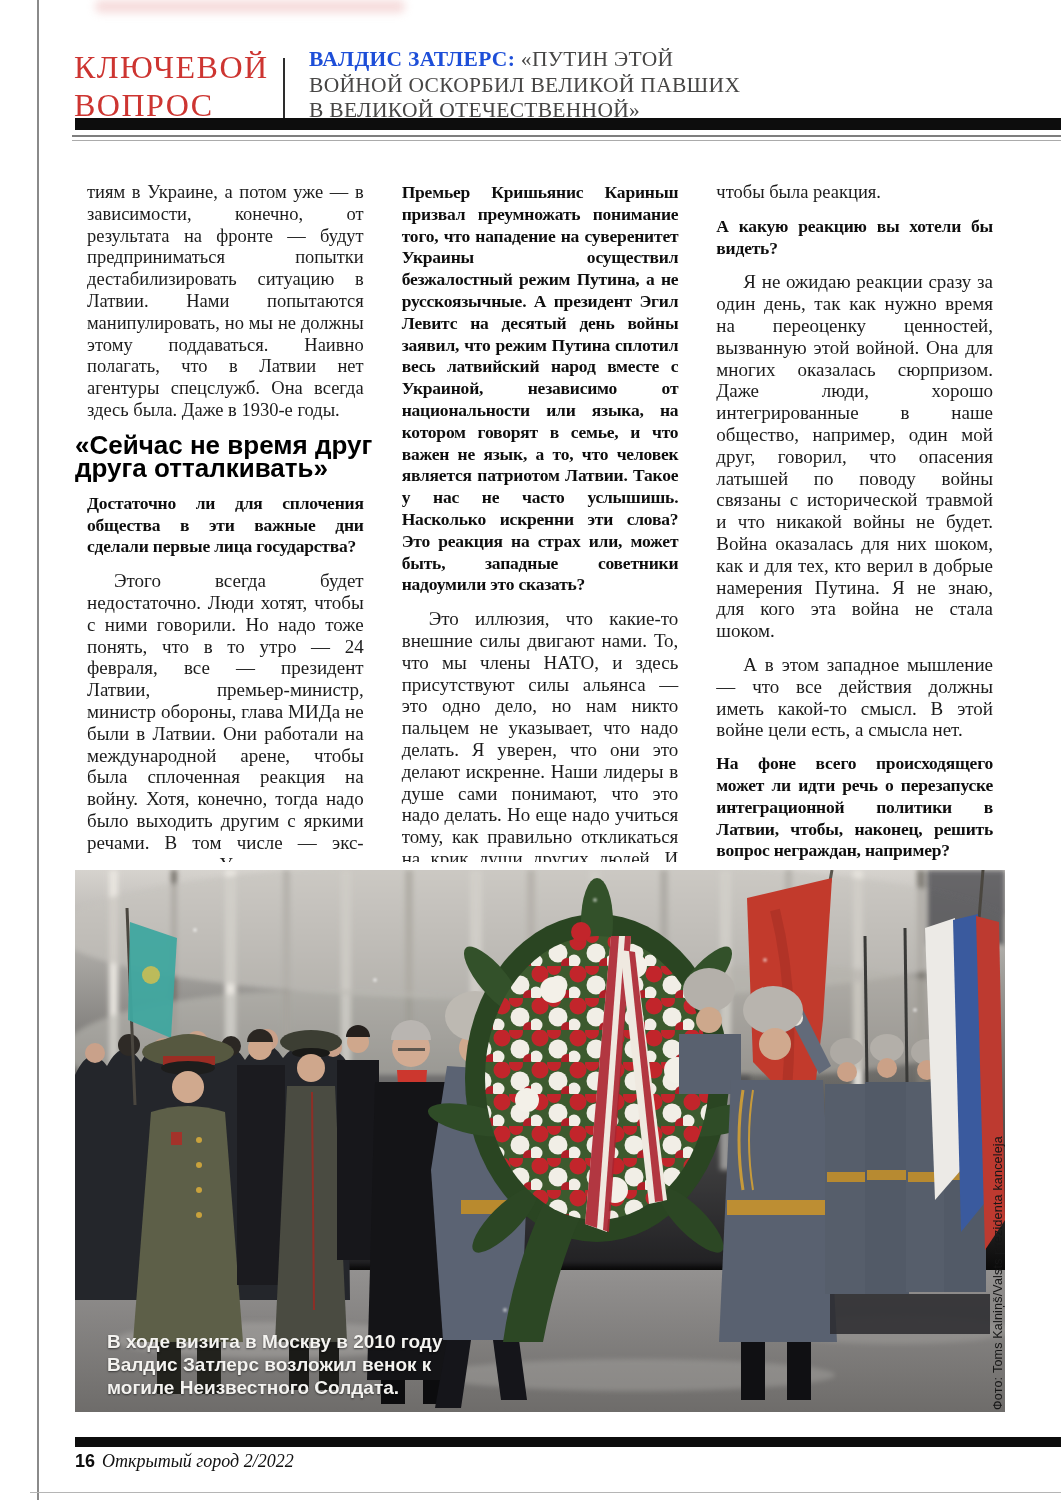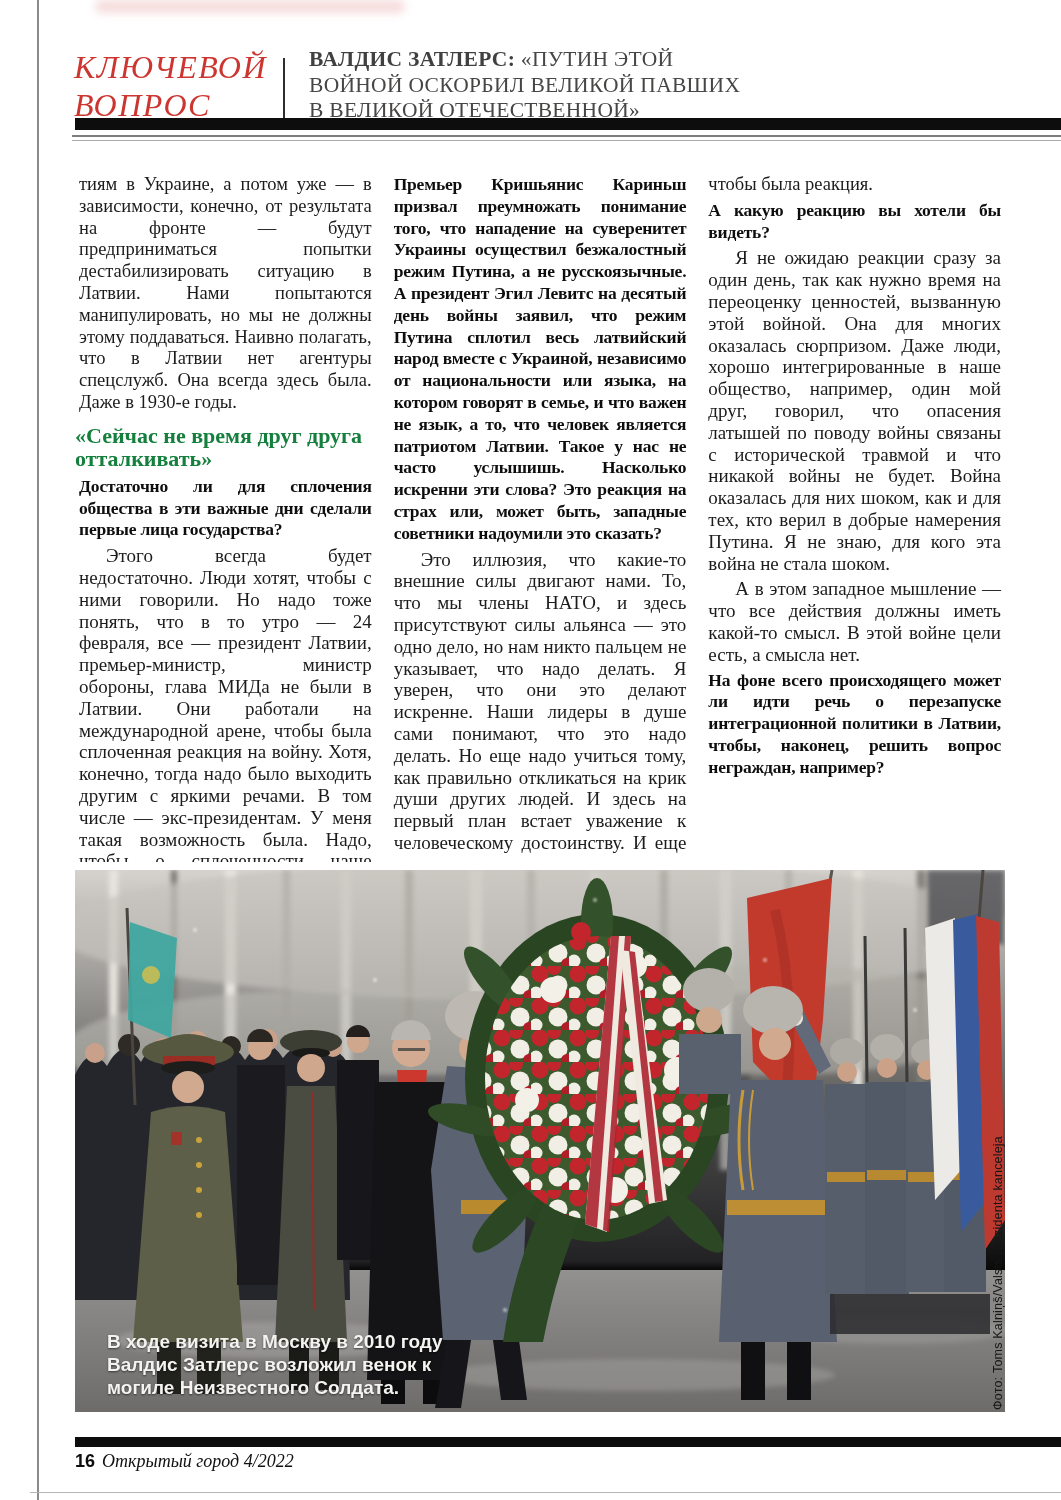--- a/index.html
+++ b/index.html
@@ -3,35 +3,35 @@
 <meta charset="utf-8">
 <style>
   html,body{margin:0;padding:0;background:#e8e8e8;}
   .page{position:relative;width:1061px;height:1500px;margin:0 auto;background:#ffffff;overflow:hidden;
         font-family:"Liberation Serif",serif;color:#1c1c1c;}
   
   .scan-line-left{position:absolute;left:37px;top:0;bottom:0;width:2px;background:#8a8a8a;}
   .scan-line-bottom{position:absolute;left:30px;right:0;top:1492px;height:1px;background:#b5b5b5;}
   .scan-smudge{position:absolute;left:95px;top:0;width:310px;height:13px;background:rgba(226,140,140,.30);filter:blur(4px);border-radius:6px;}
   
-  .kicker{position:absolute;left:74px;top:48px;font-size:32px;line-height:38px;letter-spacing:1.5px;color:#cd3531;font-style:italic;}
+  .kicker{position:absolute;left:74px;top:48px;font-size:32px;line-height:38px;letter-spacing:1.5px;color:#cd3531;}
   .hdr-divider{position:absolute;left:283px;top:58px;width:2px;height:68px;background:#2d2d2d;}
   .headline{position:absolute;left:309px;top:47px;width:440px;font-size:21.5px;line-height:25.5px;letter-spacing:.3px;color:#474645;}
-  .headline .name{font-weight:bold;color:#404040;text-align:center;}
+  .headline .name{font-weight:bold;color:#1d4ed8;text-align:center;}
   .bar-thick{position:absolute;left:75px;right:0;top:118px;height:12px;background:#0d0d0d;}
   .rule-a{position:absolute;left:72px;right:0;top:135px;height:2px;background:#7e7e7e;}
   .rule-b{position:absolute;left:72px;right:0;top:140px;height:1px;background:#ababab;}
   
   .columns{position:absolute;left:75px;top:170px;width:930px;height:692px;display:flex;gap:14px;overflow:hidden;}
   .col{flex:1;overflow:hidden;}
-  .col p{margin:4px;text-align:justify;hyphens:auto;-webkit-hyphens:auto;}
+  .col p{margin:12px;text-align:justify;hyphens:auto;-webkit-hyphens:auto;}
   .p-body{font-size:18.5px;line-height:21.8px;}
   .p-answer{font-size:19px;line-height:21.8px;text-indent:27px;}
   .p-question{font-family:Liberation Serif, serif;font-weight:bold;font-size:17.5px;line-height:21.8px;color:#0e0e0e;letter-spacing:-.2px;}
-  .p-subhead{font-family:Liberation Serif, serif;font-weight:bold;font-size:22px;line-height:23.5px;color:#15803d;margin:10px 0 5px 0 !important;text-align:left !important;}
+  .p-subhead{font-family:Liberation Sans, sans-serif;font-weight:bold;font-size:26px;line-height:23.5px;color:#000000;margin:10px 0 5px 0 !important;text-align:left !important;}
   
   .photo{position:absolute;left:75px;top:870px;width:930px;height:542px;overflow:hidden;background:#b9b6b1;}
   .photo svg{display:block;width:930px;height:542px;}
   .photo-caption{position:absolute;left:22px;top:460px;width:392px;
      font-family:"Liberation Sans",sans-serif;font-weight:bold;font-size:19px;line-height:23px;color:#f4f3f0;
      text-shadow:0 1px 2px rgba(0,0,0,.55);margin-left:10px;}
   .photo-credit{position:absolute;right:0px;bottom:2px;writing-mode:vertical-rl;transform:rotate(180deg);
      font-family:"Liberation Sans",sans-serif;font-size:12.5px;letter-spacing:.2px;color:#161616;}
   
   .foot-bar{position:absolute;left:75px;right:0;top:1437px;height:10px;background:#0d0d0d;}
@@ -318,16 +318,16 @@
           <circle cx="430" cy="440" r="2" fill="#ffffff"></circle>
       </g>
     </svg>
 
     <div class="photo-caption">В ходе визита в Москву в 2010 году Валдис Затлерс возложил венок к могиле Неизвестного Солдата.</div>
     <div class="photo-credit">Фото: Toms Kalniņš/Valsts prezidenta kanceleja</div>
   </div>
 
   <div class="foot-bar"></div>
   <div class="foot-line">
-    <span class="num">16</span><span class="issue">Открытый город 4/2022</span>
+    <span class="num">16</span><span class="issue">Открытый город 2/2022</span>
   </div>
 
 </div>
 
 </body></html>

